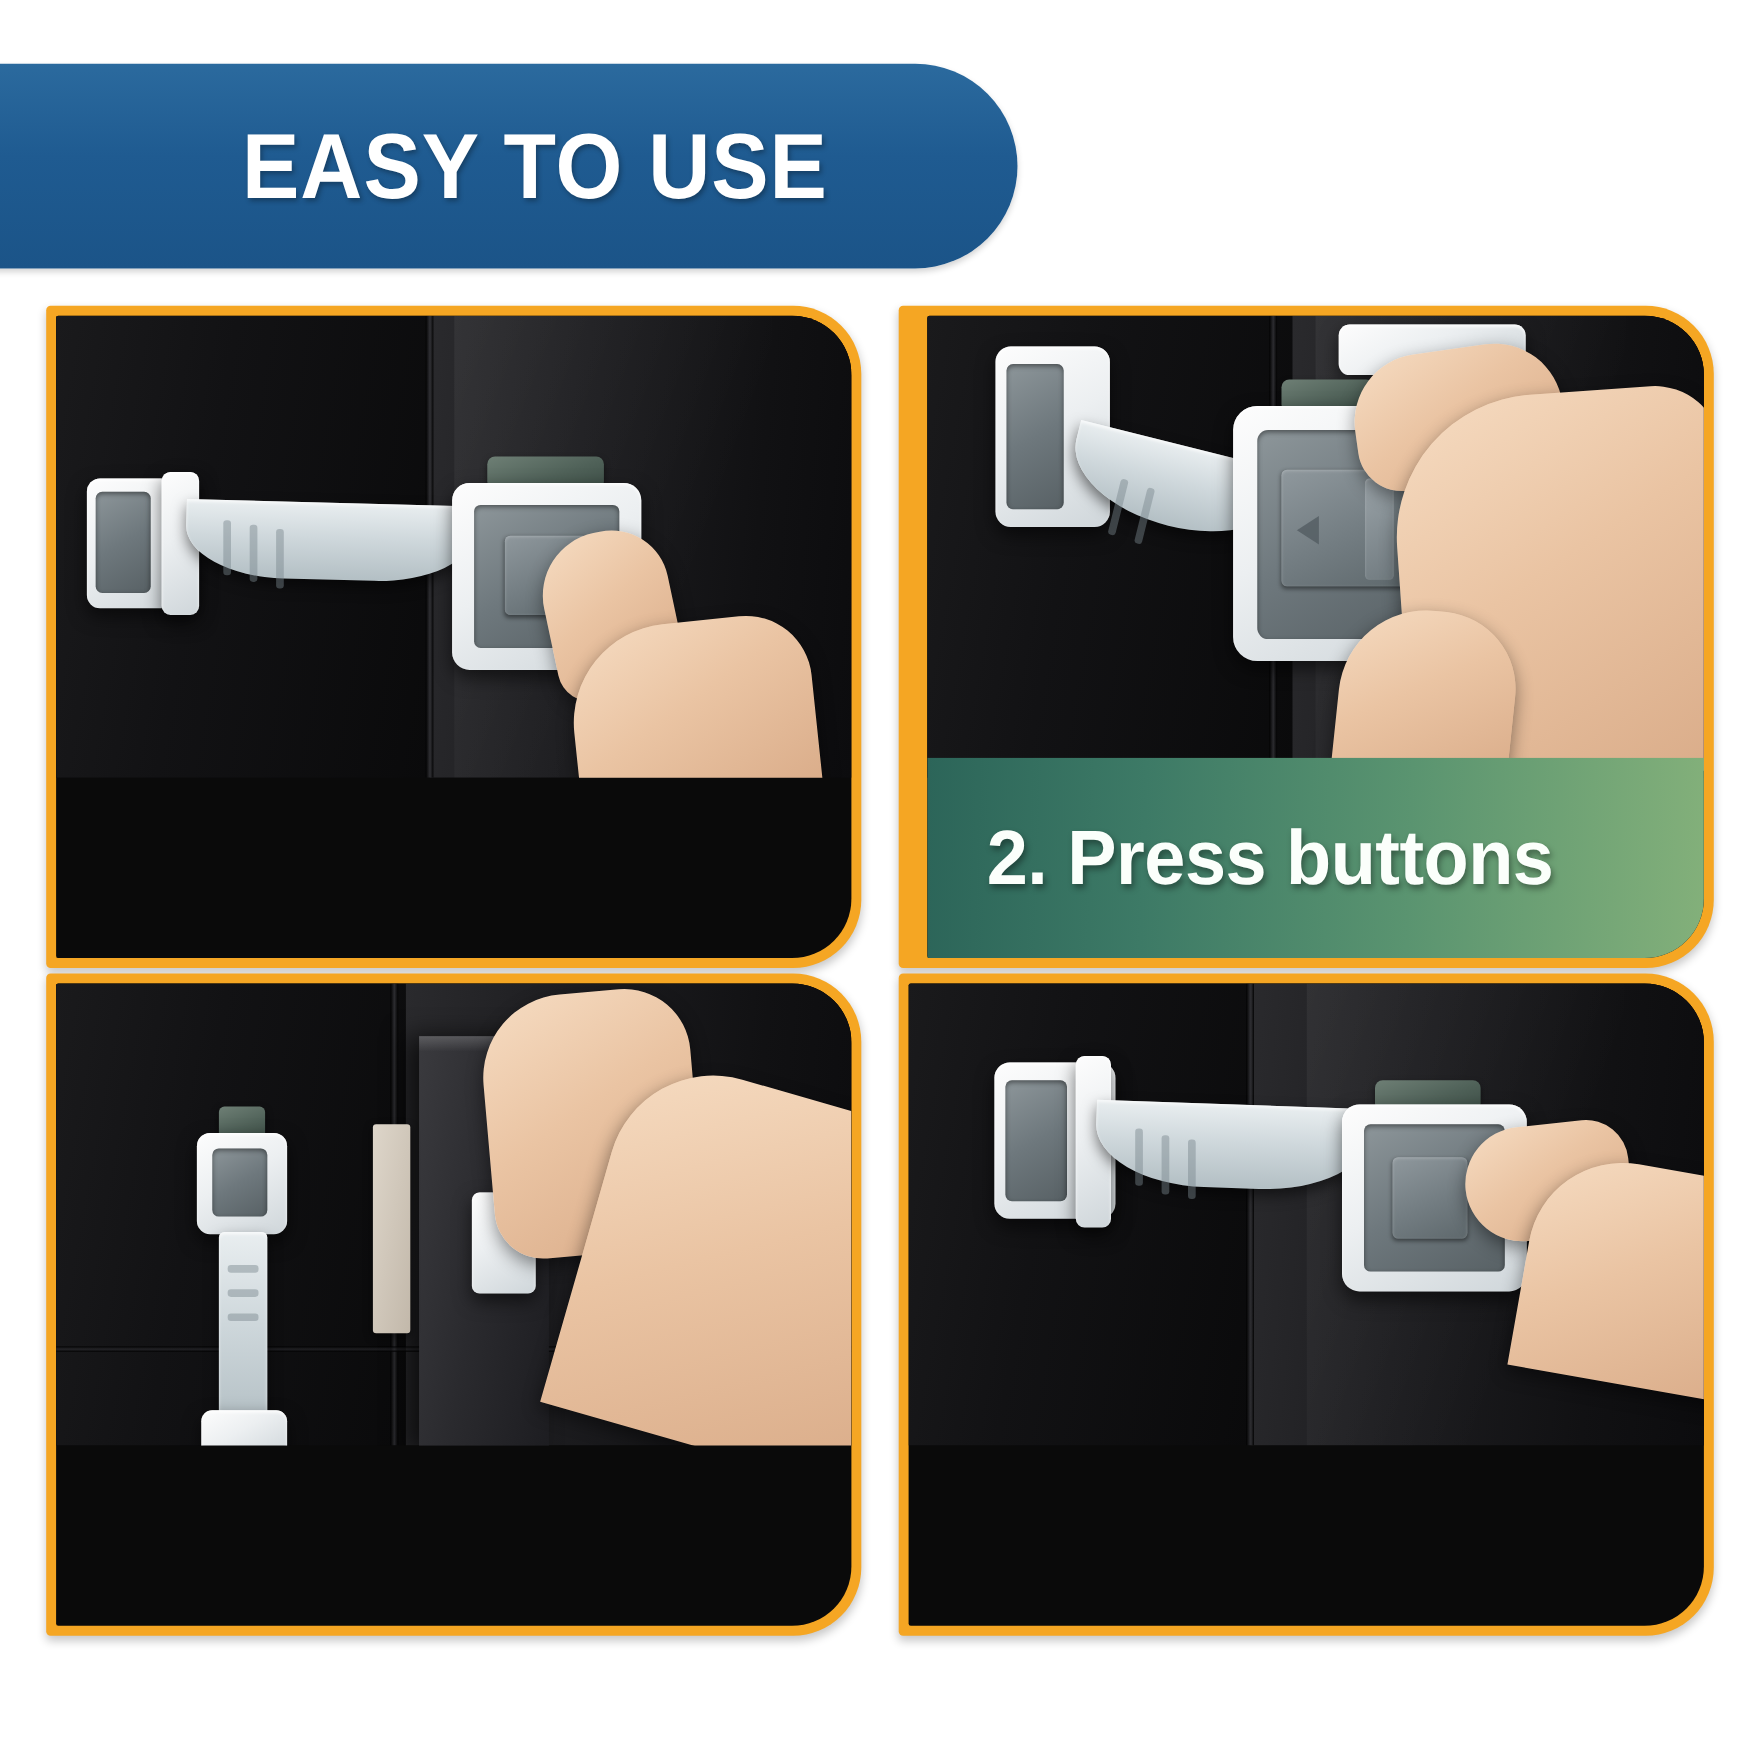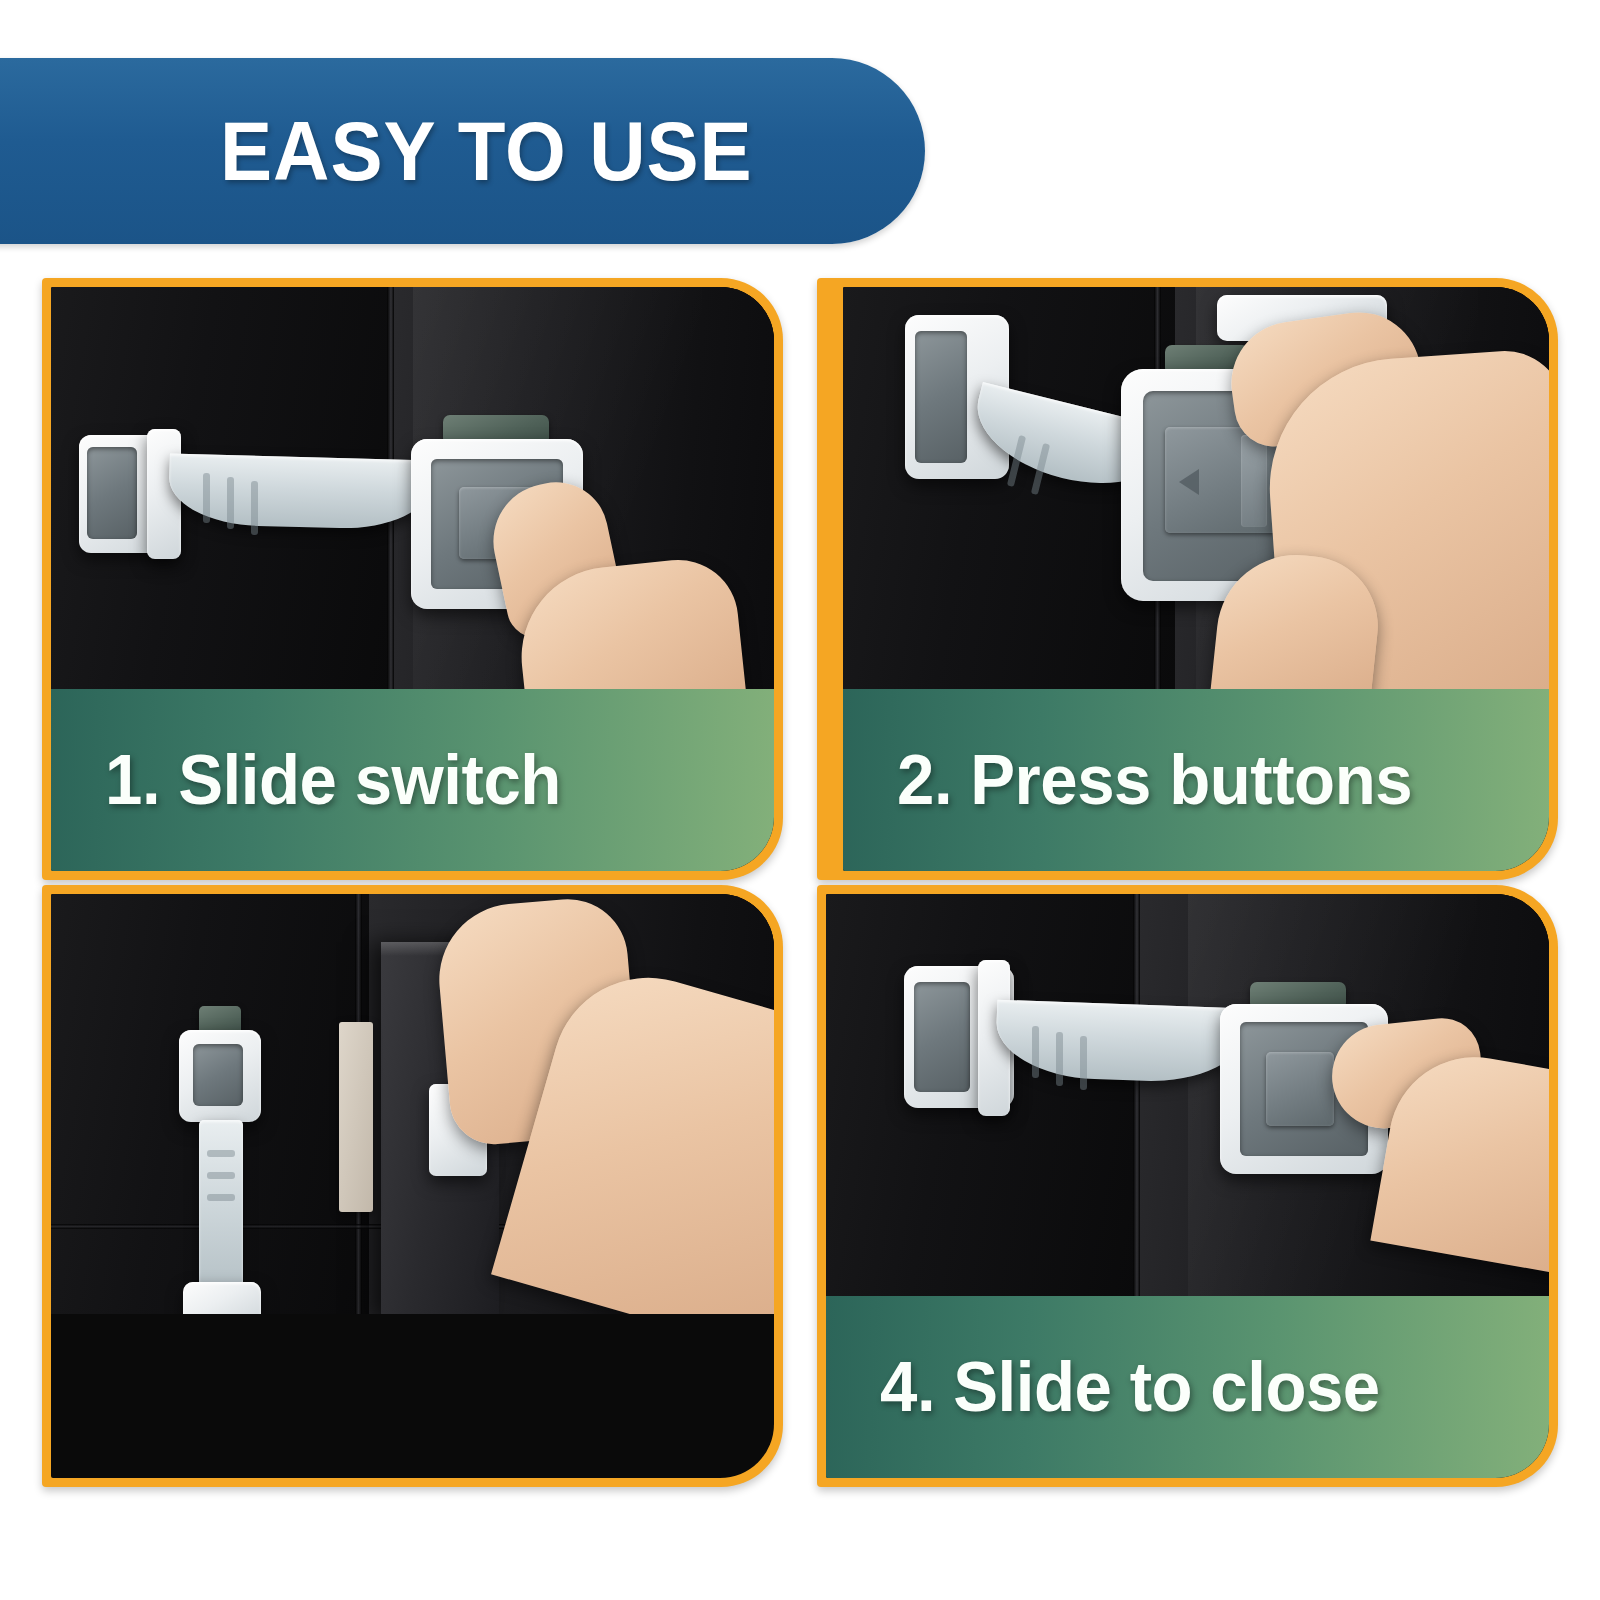--- a/index.html
+++ b/index.html
@@ -209,23 +209,20 @@
         <div class="lock-base" style="left:360px; top:152px; width:172px; height:170px; border-radius:16px;"></div>
         <div class="lock-face" style="left:380px; top:172px; width:132px; height:130px;"></div>
         <div class="lock-btn" style="left:408px; top:200px; width:76px; height:72px;"></div>
 
         <div class="skin" style="left:446px; top:196px; width:116px; height:150px;
                     border-radius: 58px 52px 30px 30px; transform: rotate(-12deg);"></div>
         <div class="skin" style="left:470px; top:278px; width:220px; height:170px;
                     border-radius: 90px 60px 0 0; transform: rotate(-6deg);"></div>
       </div>
 
-      <div class="caption">
-        <div class="caption-text">1. Slide switch</div>
-      </div>
     </div>
   </div>
 
   <div class="panel r1c2">
     <div class="panel-inner">
 
       <div class="photo">
         <div class="cab-left"></div>
         <div class="cab-right"></div>
         <div class="cab-seam" style="left:44%;"></div>
@@ -331,19 +328,16 @@
         <div class="lock-base" style="left:394px; top:110px; width:168px; height:170px; border-radius:16px;"></div>
         <div class="lock-face" style="left:414px; top:128px; width:128px; height:134px;"></div>
         <div class="lock-btn" style="left:440px; top:158px; width:68px; height:74px;"></div>
 
         <div class="skin" style="left:506px; top:128px; width:150px; height:104px;
                     border-radius: 54px 40px 40px 54px; transform: rotate(-6deg);"></div>
         <div class="skin" style="left:560px; top:168px; width:230px; height:200px;
                     border-radius: 86px 30px 0 0; transform: rotate(10deg);"></div>
       </div>
 
-      <div class="caption">
-        <div class="caption-text">4. Slide to close</div>
-      </div>
     </div>
   </div>
 
 </div>
 
 </body></html>

